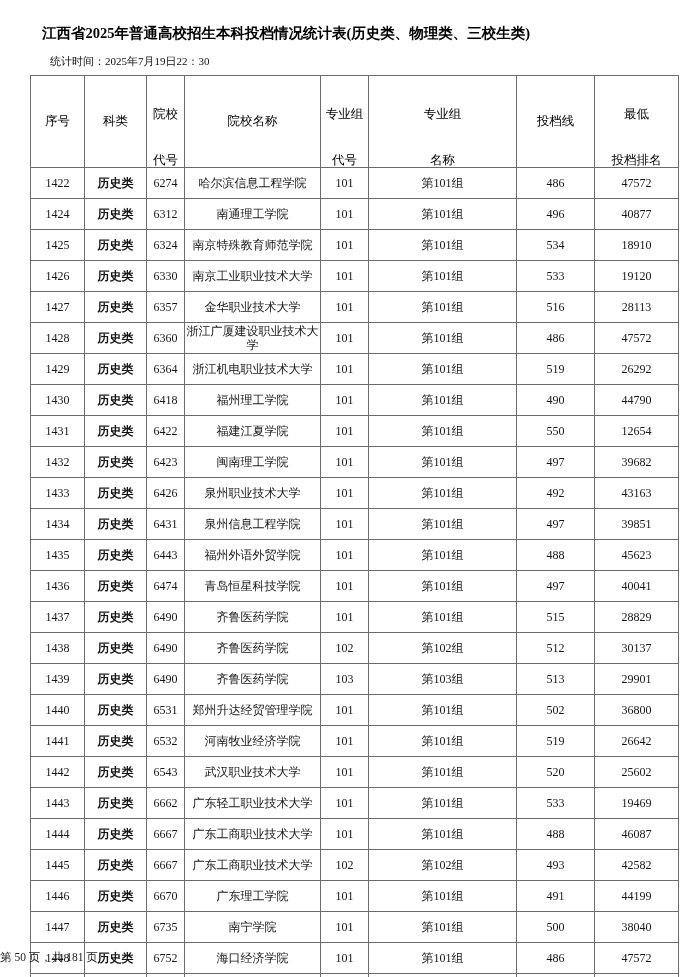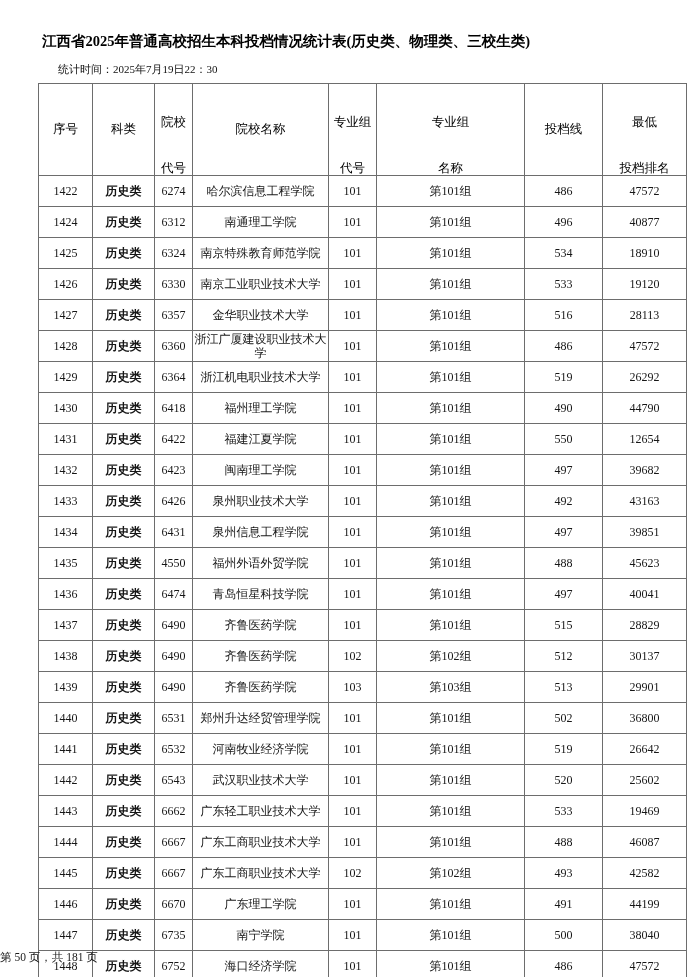--- a/index.html
+++ b/index.html
@@ -12,21 +12,21 @@
     height: 977px;
     font-family: "Liberation Serif", "DejaVu Serif", serif;
     color: #111111;
     overflow: hidden;
     position: relative;
   }
   .page {
     width: 572px;
     height: 977px;
     box-sizing: border-box;
-    padding: 16px;
+    padding: 8px;
     position: relative;
   }
   .doc-title {
     text-align: center;
     font-size: 14.5px;
     font-weight: bold;
     letter-spacing: 0px;
     margin: 0;
     padding-top: 16px;
     line-height: 1.3;
@@ -275,21 +275,21 @@
           <td class="code-cell">6431</td>
           <td class="name-cell">泉州信息工程学院</td>
           <td>101</td>
           <td class="group-name-cell">第101组</td>
           <td class="score-cell">497</td>
           <td class="rank-cell">39851</td>
         </tr>
         <tr>
           <td class="idx-cell">1435</td>
           <td class="kelei-cell">历史类</td>
-          <td class="code-cell">4550</td>
+          <td class="code-cell">6443</td>
           <td class="name-cell">福州外语外贸学院</td>
           <td>101</td>
           <td class="group-name-cell">第101组</td>
           <td class="score-cell">488</td>
           <td class="rank-cell">45623</td>
         </tr>
         <tr>
           <td class="idx-cell">1436</td>
           <td class="kelei-cell">历史类</td>
           <td class="code-cell">6474</td>

